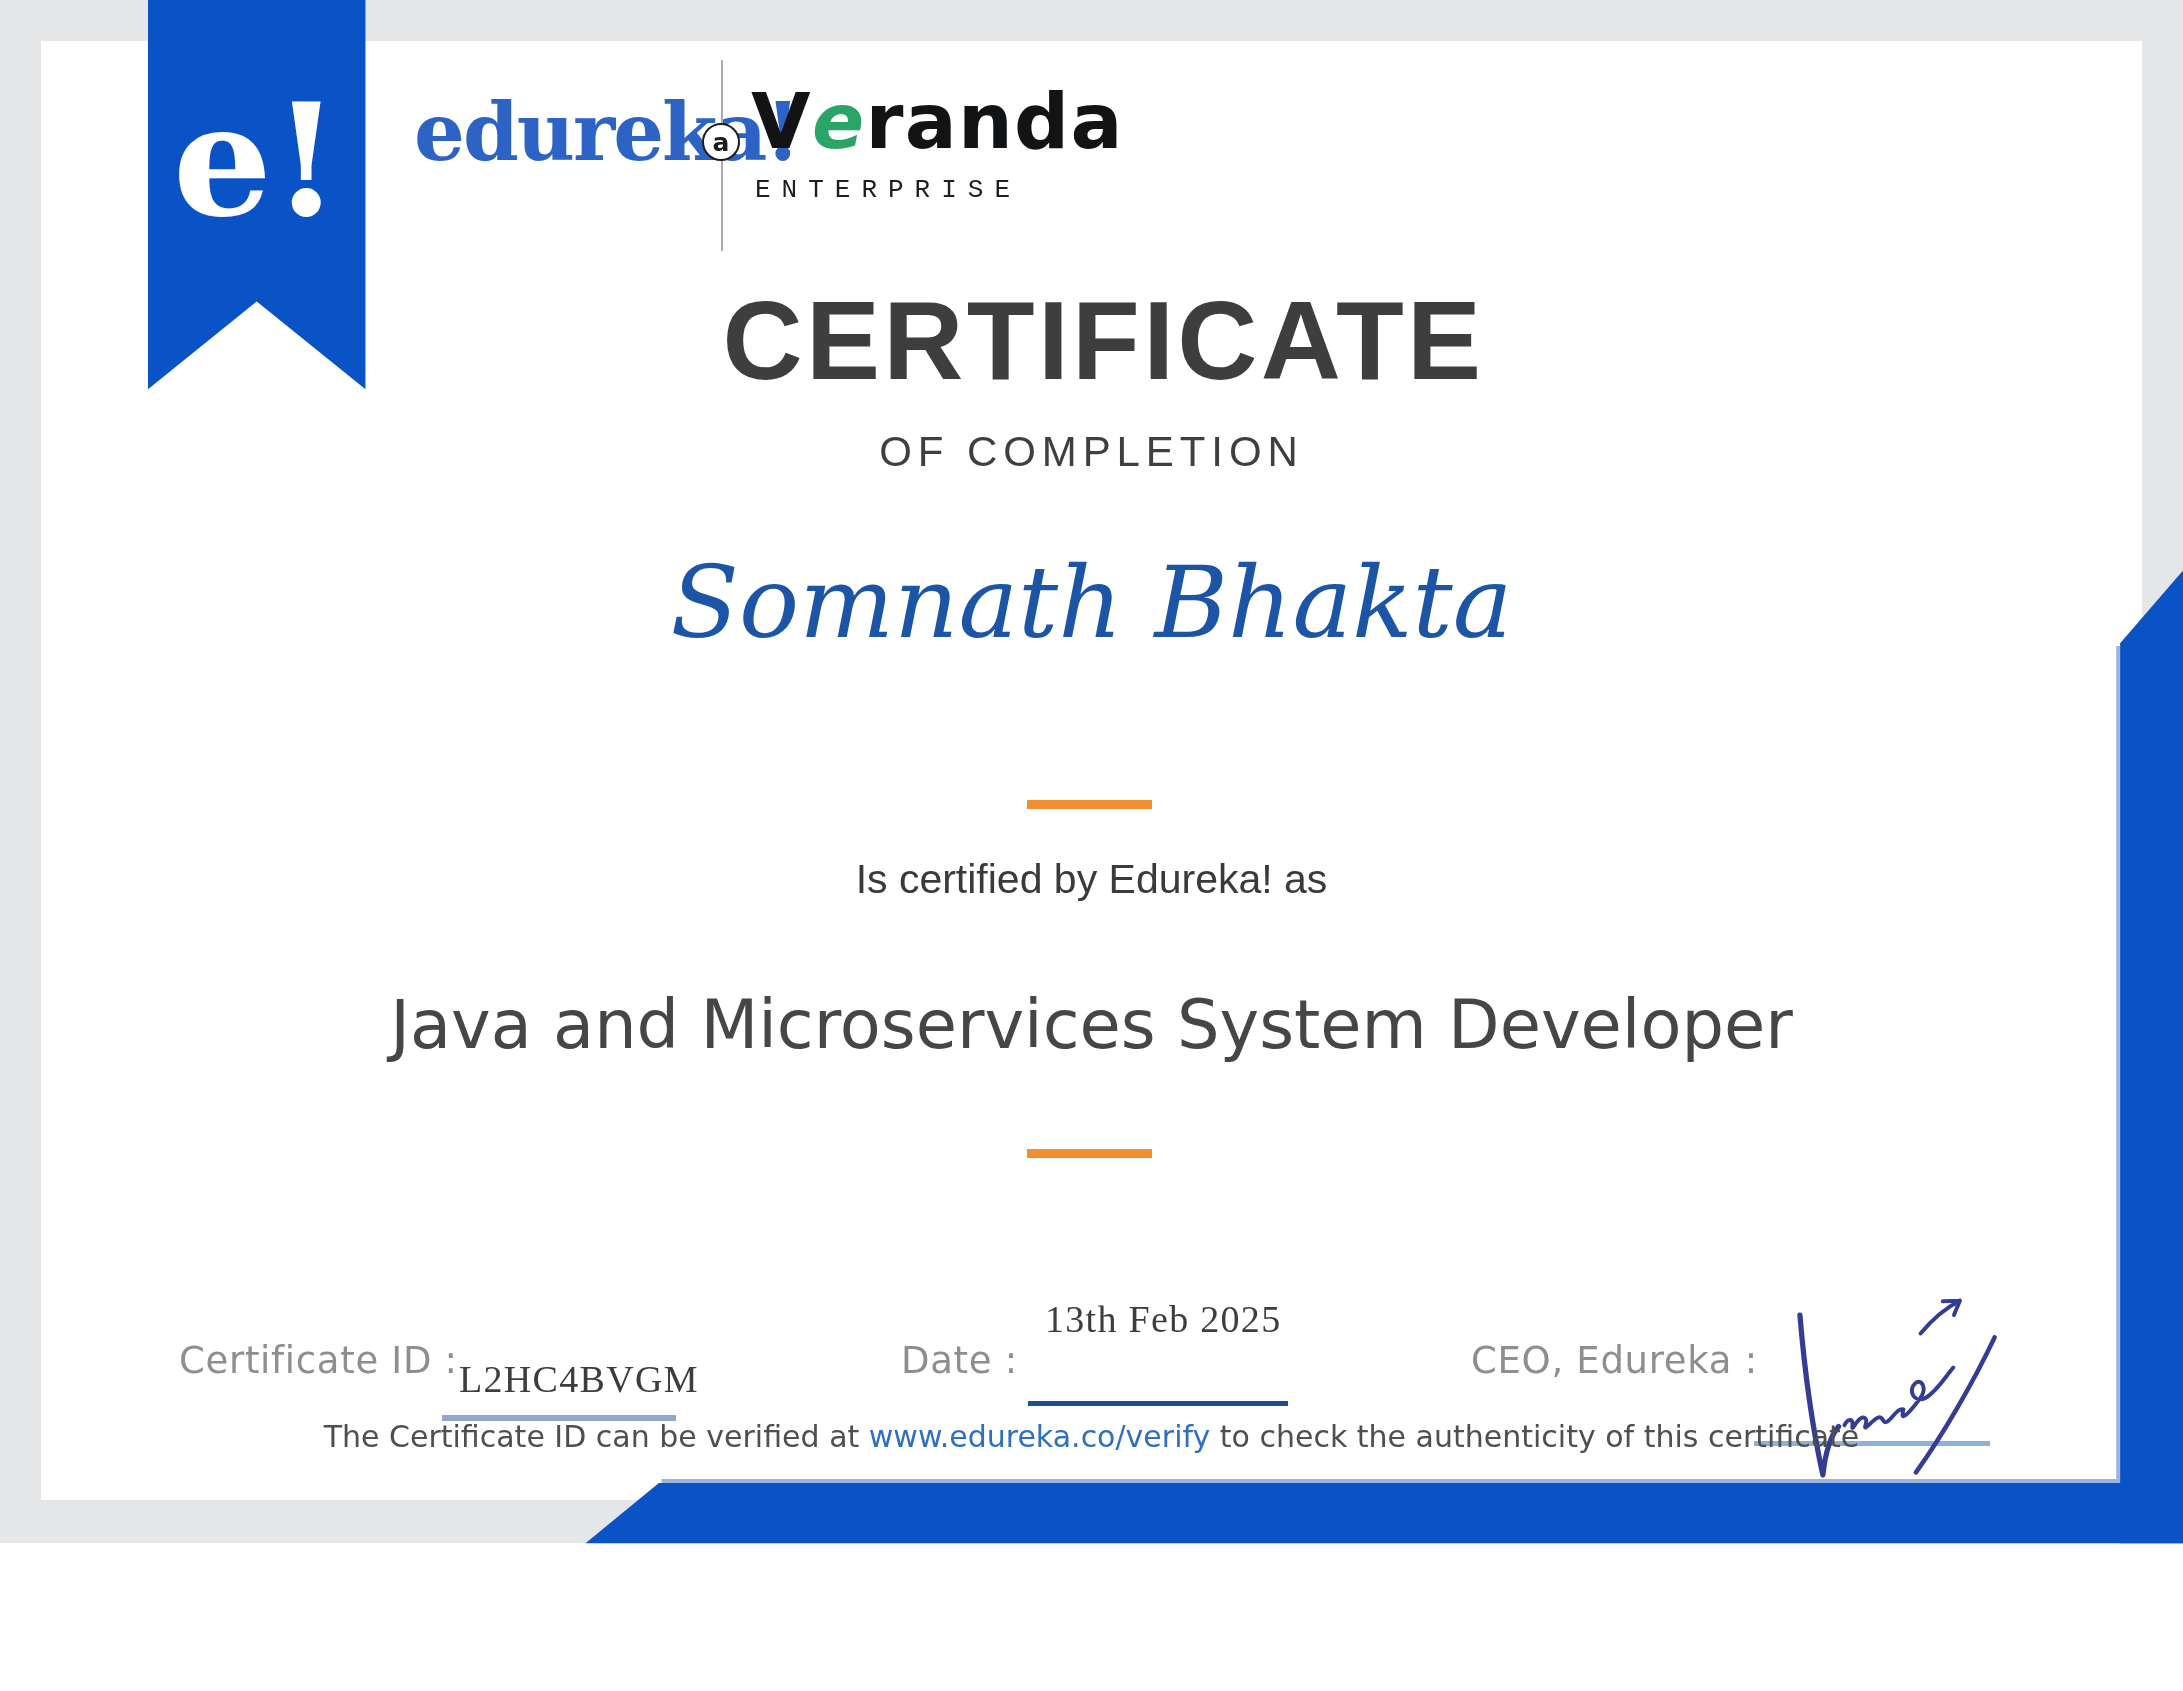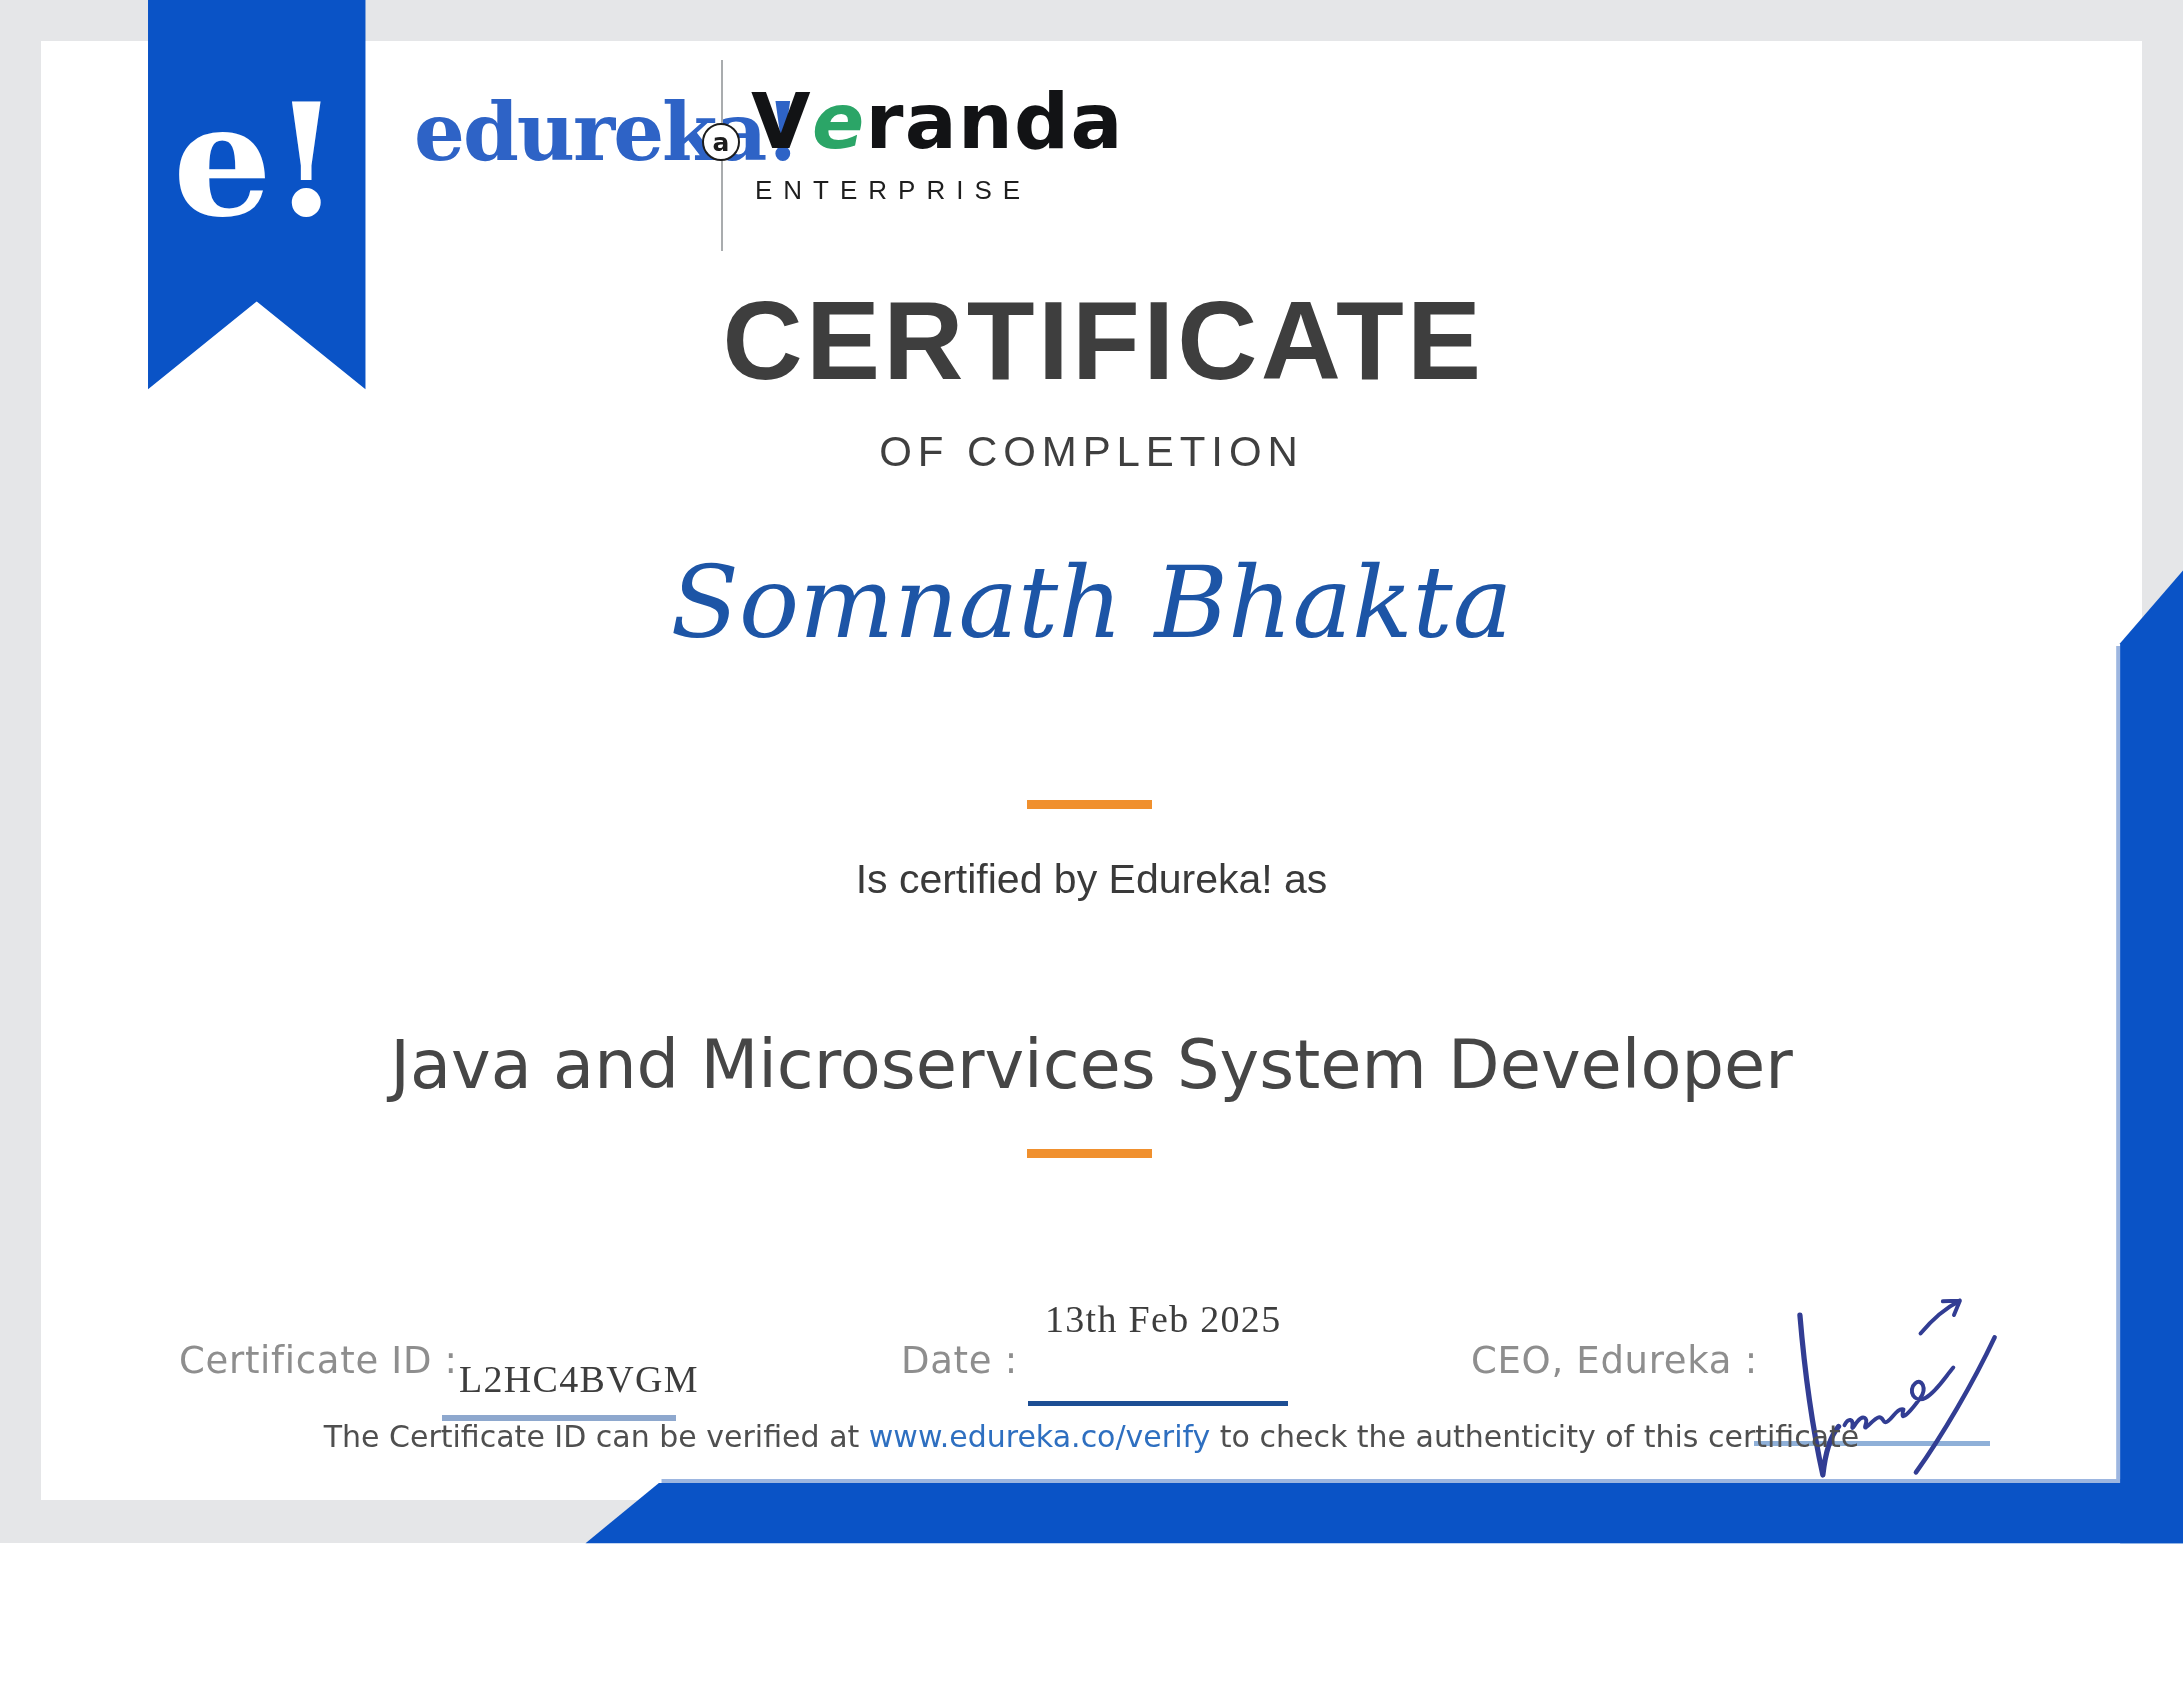--- a/index.html
+++ b/index.html
@@ -36,38 +36,38 @@
     left:702px;top:123px;width:34px;height:34px;border:2.6px solid #1c1c1c;border-radius:50%;
     background:#ffffff;display:flex;align-items:center;justify-content:center;
     font-family:"DejaVu Sans",sans-serif;font-weight:bold;font-size:25px;color:#1c1c1c;line-height:1;
   }
   #veranda{
     left:751px;top:83px;font-family:"DejaVu Sans",sans-serif;font-weight:bold;
     font-size:77px;letter-spacing:1.3px;color:#121315;line-height:1;white-space:nowrap;
   }
   #veranda .green-e{color:#2ba567;font-style:italic;}
   #enterprise{
-    left:755px;top:177px;font-family:Liberation Sans, sans-serif;font-weight:500;
+    left:755px;top:177px;font-family:Liberation Mono, monospace;font-weight:500;
     font-size:26px;letter-spacing:11px;color:#1e1e1e;line-height:1;white-space:nowrap;
   }
 
   .centered{left:0;right:0;text-align:center;}
   #cert-title{top:286px;font-weight:700;font-size:111px;letter-spacing:3.3px;color:#3e3e3e;line-height:1;padding-left:24px;}
   #cert-subtitle{top:431px;font-weight:400;font-size:42px;letter-spacing:5.9px;color:#3f3f3f;line-height:1;}
   #recipient-name{
     top:548px;font-family:"DejaVu Serif",serif;font-style:italic;
     font-size:100px;color:#1d55a6;line-height:1.1;
   }
   .orange-divider{position:absolute;width:125px;height:9.2px;background:#f0902e;}
   #divider-top{left:1027px;top:800px;}
   #divider-bottom{left:1027px;top:1149px;}
   #statement{top:859px;font-weight:400;font-size:41px;color:#3a3a3a;line-height:1;text-align:center;}
   #course-title{
     top:992px;font-family:"DejaVu Sans",sans-serif;font-weight:400;
-    font-size:67px;color:#464646;line-height:1;margin-top:40px;
+    font-size:67px;color:#464646;line-height:1;
   }
 
   .f-label{
     position:absolute;font-family:"DejaVu Sans",sans-serif;font-weight:400;
     font-size:37px;color:#8e8e8e;letter-spacing:0.7px;line-height:1;white-space:nowrap;text-align:right;
   }
   .f-value{
     position:absolute;font-family:Liberation Serif, serif;font-weight:400;
     font-size:38px;color:#3d3d3d;letter-spacing:1.3px;line-height:1;white-space:nowrap;
   }

